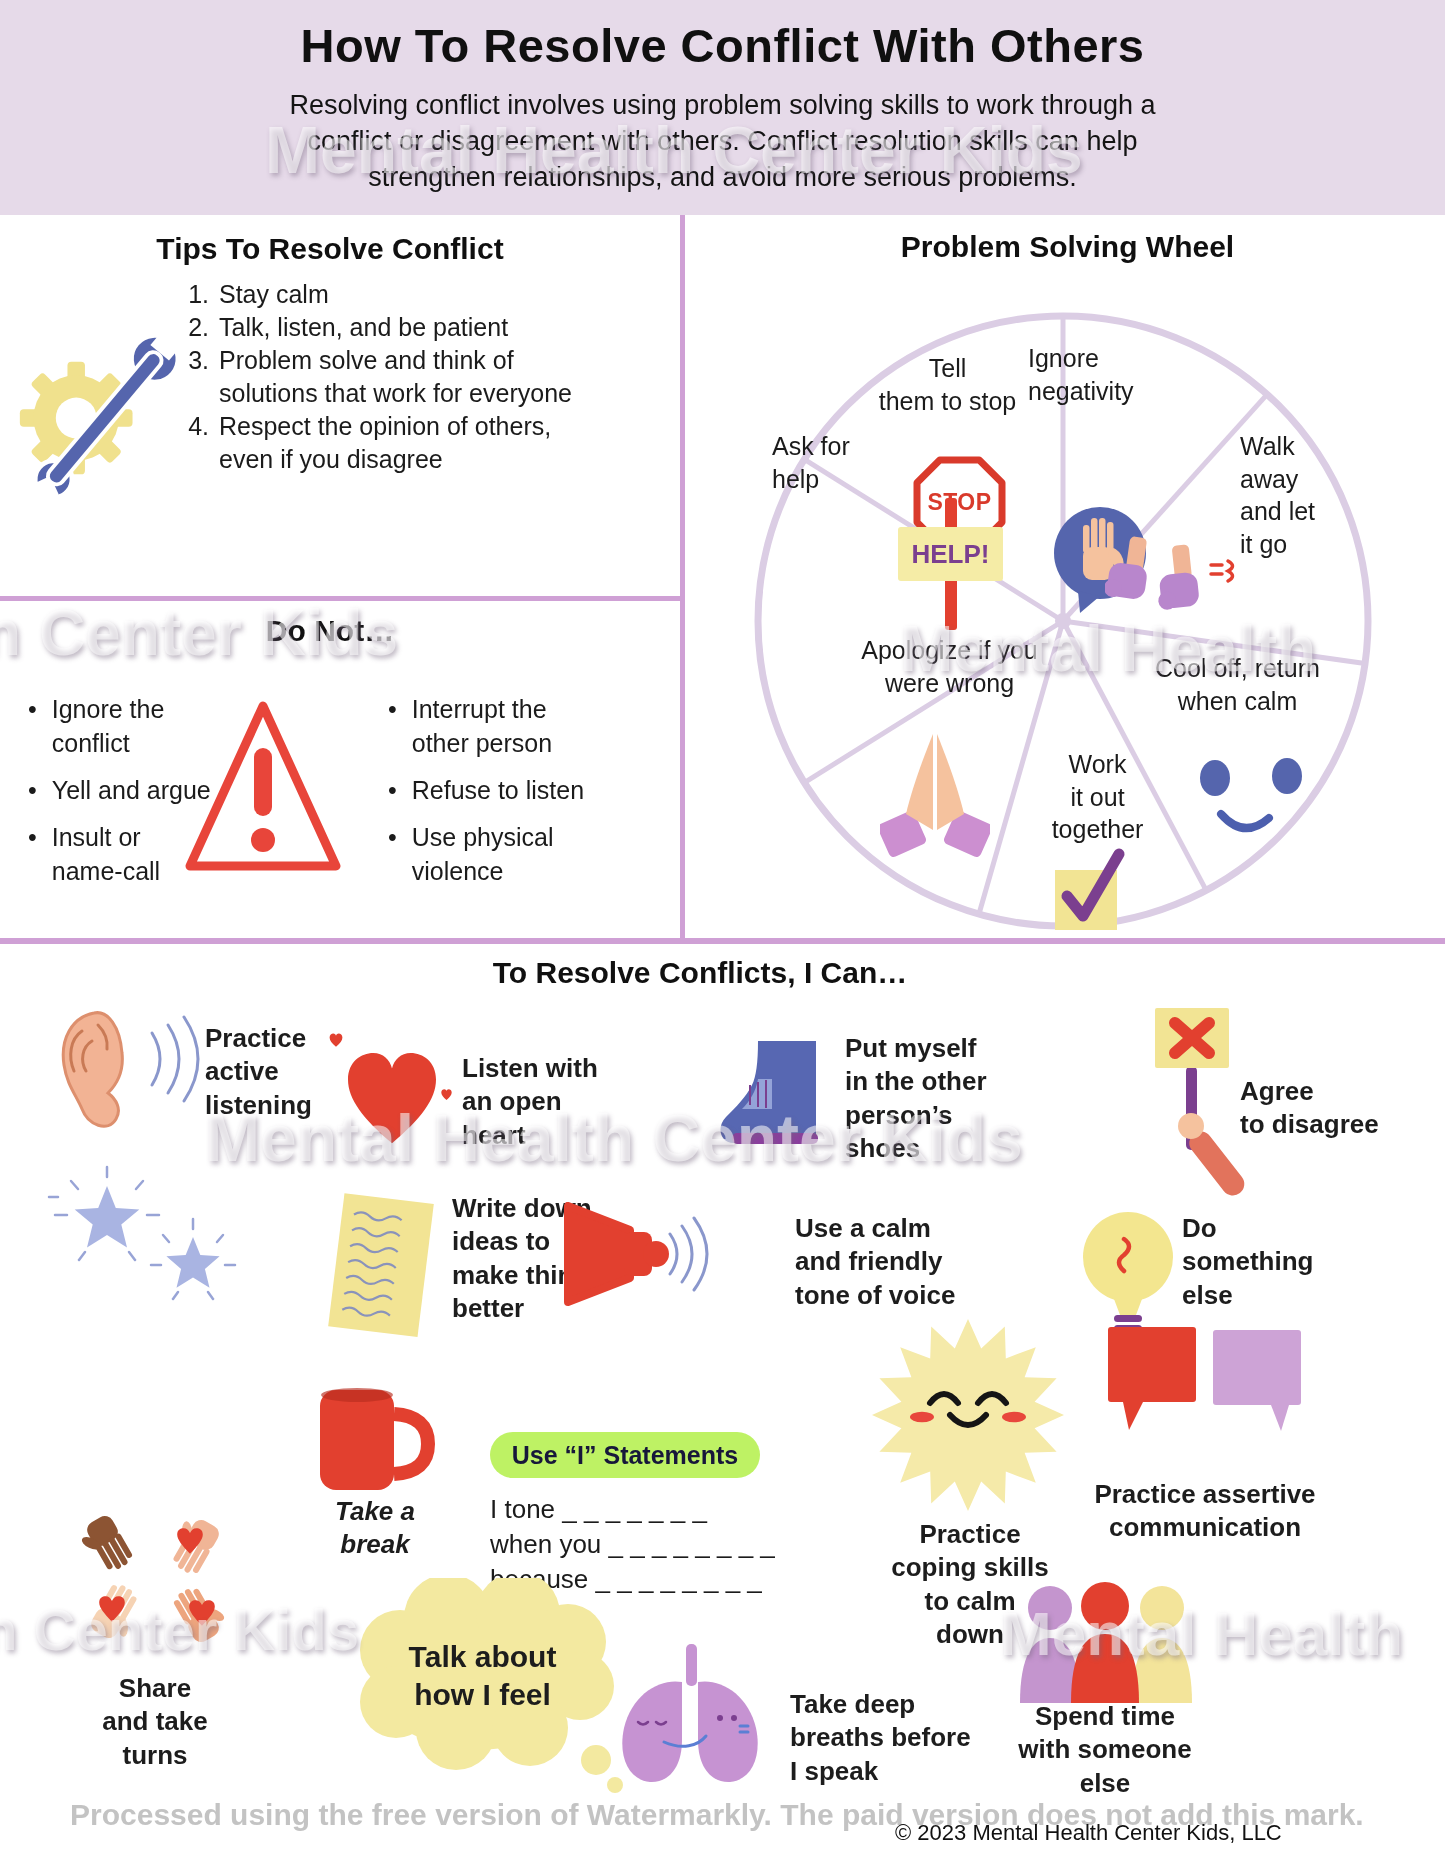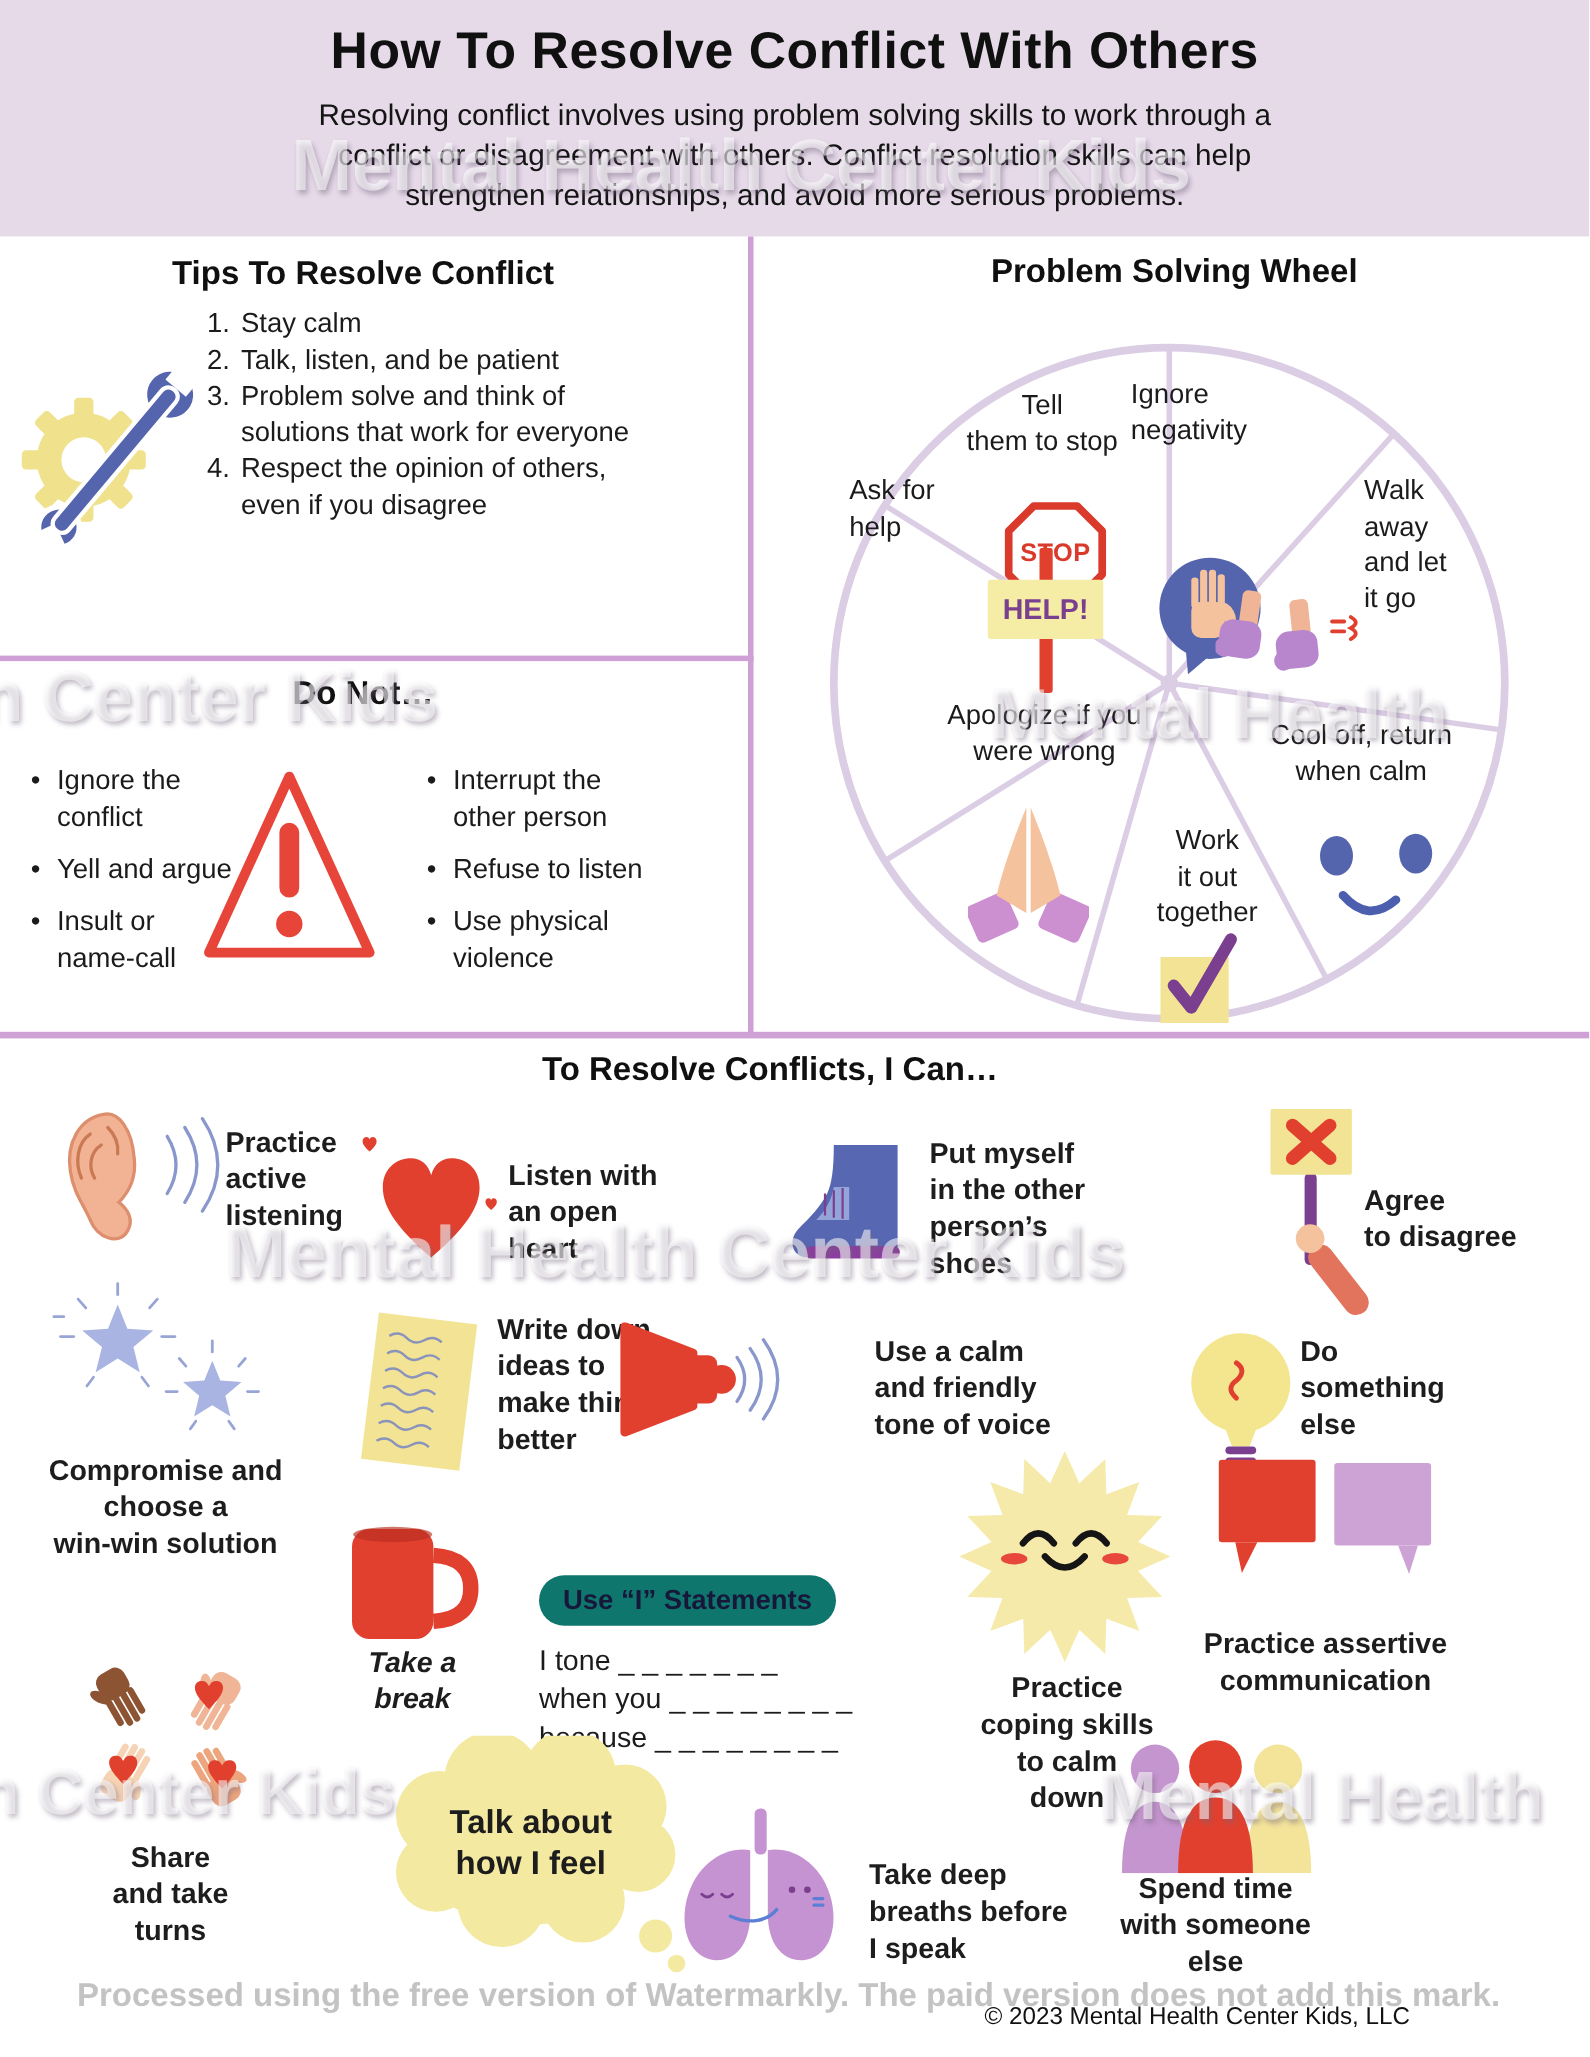--- a/index.html
+++ b/index.html
@@ -296,23 +296,20 @@
         <path d="M14,32 h9"></path>
       <path d="M158,54 V64"></path>
         <path d="M128,70 L134,77"></path>
         <path d="M188,70 L182,77"></path>
       <path d="M116,100 H126"></path>
         <path d="M190,100 H200"></path>
         <path d="M138,134 L143,127"></path>
         <path d="M178,134 L173,127"></path>
     </g>
   </svg>
-  <div class="lbl ctr" style="left:8px;top:1320px;width:285px;">Compromise and
-choose a
-win-win solution</div>
 
   <svg class="abs" style="left:318px;top:1188px;" width="125" height="158" viewBox="0 0 125 158">
     <g transform="rotate(7 62 77)">
       <rect x="18" y="10" width="90" height="134" fill="#f2e494"></rect>
       <g fill="none" stroke="#8a93bb" stroke-width="2.2">
         <path d="M30,30 q8,-6 16,0 t16,0 t16,0"></path>
         <path d="M30,46 q8,-6 16,0 t16,0 t16,0"></path>
         <path d="M30,62 q8,-6 16,0 t16,0 t16,0"></path>
         <path d="M30,78 q8,-6 16,0 t16,0 t16,0"></path>
         <path d="M30,94 q8,-6 16,0 t16,0 t16,0"></path>
@@ -355,21 +352,21 @@
 else</div>
 
   <svg class="abs" style="left:312px;top:1380px;" width="125" height="120" viewBox="0 0 125 120">
     <path d="M82,34 q34,2 34,30 q0,28 -34,30" fill="none" stroke="#e2402f" stroke-width="14"></path>
     <rect x="8" y="10" width="74" height="100" rx="16" fill="#e2402f"></rect>
     <ellipse cx="45" cy="15" rx="36" ry="7" fill="#b92d1e" opacity="0.65"></ellipse>
   </svg>
   <div class="lbl ctr" style="left:300px;top:1495px;width:150px;font-style:italic;">Take a
 break</div>
 
-  <div class="abs flexc" style="left:490px;top:1432px;width:270px;height:46px;border-radius:23px;background:#0f766e;">
+  <div class="abs flexc" style="left:490px;top:1432px;width:270px;height:46px;border-radius:23px;background:#bef264;">
     <span style="font-size:25px;font-weight:600;color:#17173a;">Use “I” Statements</span>
   </div>
   <div class="abs" style="left:490px;top:1492px;width:310px;font-size:26px;line-height:35px;font-weight:500;">
     <div>I tone _ _ _ _ _ _ _</div>
     <div>when you _ _ _ _ _ _ _ _</div>
     <div>because _ _ _ _ _ _ _ _</div>
   </div>
 
   <svg class="abs" style="left:868px;top:1315px;" width="200" height="200" viewBox="0 0 100 100">
     <polygon fill="#f5eaa9" points="98,50 83.3,56.6 94.3,68.4 78.3,68.9 83.9,83.9 68.9,78.3 68.4,94.3 56.6,83.3 50,98 43.4,83.3 31.6,94.3 31.1,78.3 16.1,83.9 21.7,68.9 5.7,68.4 16.7,56.6 2,50 16.7,43.4 5.7,31.6 21.7,31.1 16.1,16.1 31.1,21.7 31.6,5.7 43.4,16.7 50,2 56.6,16.7 68.4,5.7 68.9,21.7 83.9,16.1 78.3,31.1 94.3,31.6 83.3,43.4"></polygon>

